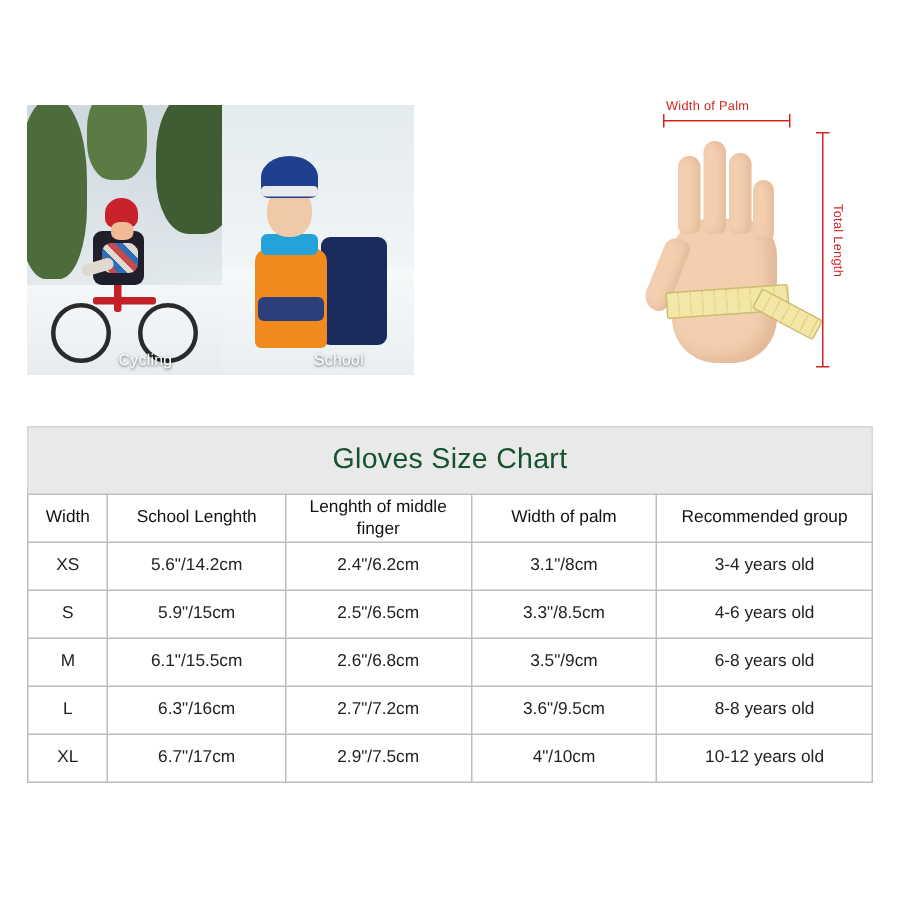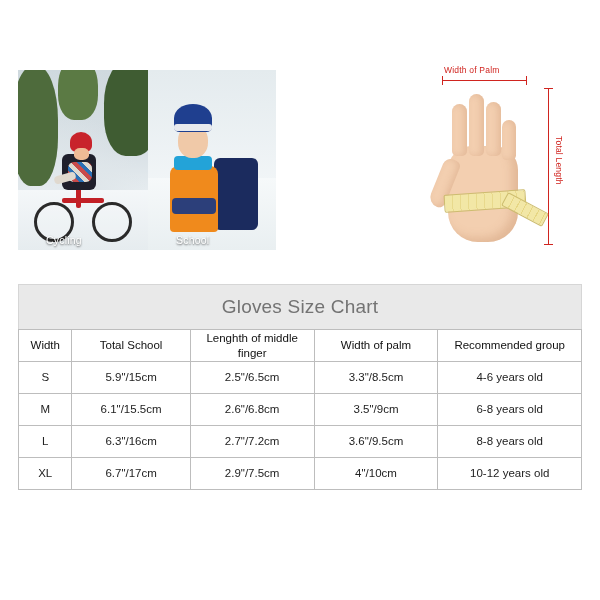--- a/index.html
+++ b/index.html
@@ -154,21 +154,21 @@
     position: absolute;
     background: #2b3f80;
     border-radius: 3px;
   }
 
   .photo-caption {
     position: absolute;
     bottom: 4px;
     left: 0;
     right: 0;
-    text-align: left;
+    text-align: center;
     color: #ffffff;
     font-size: 10.5px;
     text-shadow: 0 1px 2px rgba(0,0,0,0.65);
     letter-spacing: 0.2px;
     padding-left: 28px;
   }
 
   
   .hand-panel {
     position: absolute;
@@ -258,21 +258,21 @@
     background: #e9e9e9;
     height: 44px;
     display: flex;
     align-items: center;
     justify-content: center;
     border: 1px solid #d6d6d6;
     border-bottom: none;
   }
   .chart-title {
     font-size: 19px;
-    color: #737373;
+    color: #14532d;
     font-weight: normal;
     letter-spacing: 0.2px;
   }
   table.size-table {
     border-collapse: collapse;
     width: 100%;
     table-layout: fixed;
   }
   table.size-table th,
   table.size-table td {
@@ -367,27 +367,34 @@
     <colgroup>
       <col class="c-size">
         <col class="c-total">
         <col class="c-middle">
         <col class="c-palm">
         <col class="c-group">
     </colgroup>
     <thead>
       <tr>
         <th>Width</th>
-        <th>Total School</th>
+        <th>School Lenghth</th>
         <th>Lenghth of middle finger</th>
         <th>Width of palm</th>
         <th>Recommended group</th>
       </tr>
     </thead>
     <tbody>
+      <tr>
+        <td>XS</td>
+        <td>5.6"/14.2cm</td>
+        <td>2.4"/6.2cm</td>
+        <td>3.1"/8cm</td>
+        <td>3-4 years old</td>
+      </tr>
       <tr>
         <td>S</td>
         <td>5.9"/15cm</td>
         <td>2.5"/6.5cm</td>
         <td>3.3"/8.5cm</td>
         <td>4-6 years old</td>
       </tr>
       <tr>
         <td>M</td>
         <td>6.1"/15.5cm</td>

